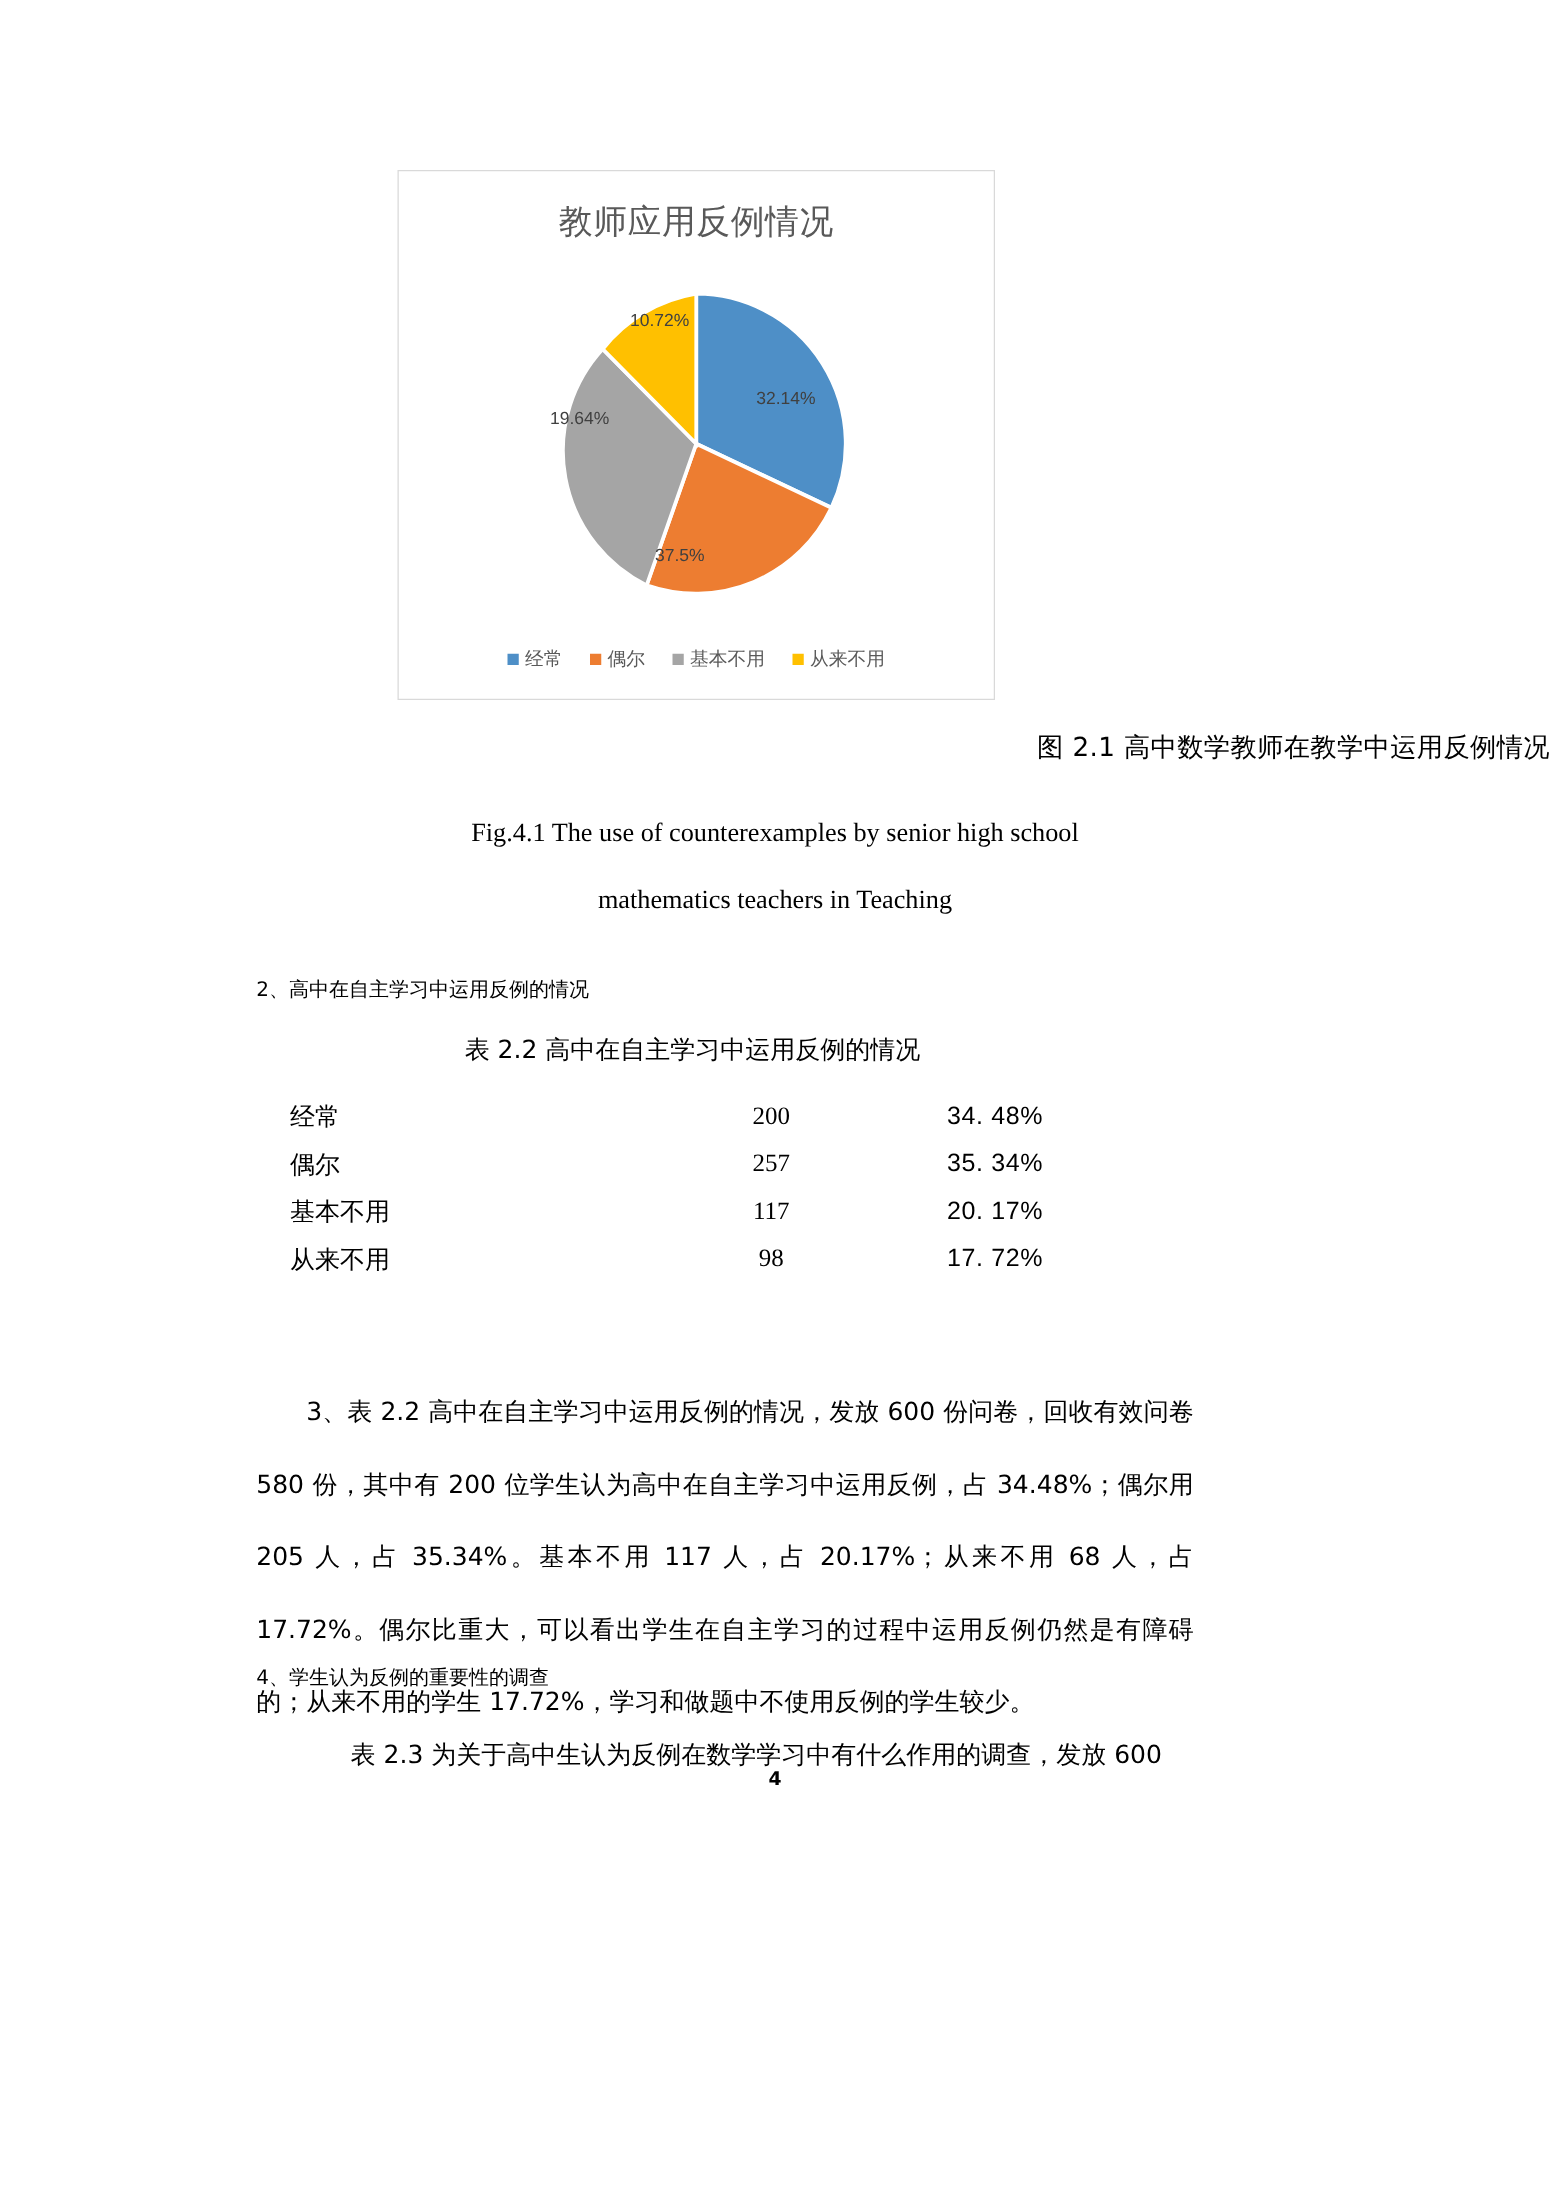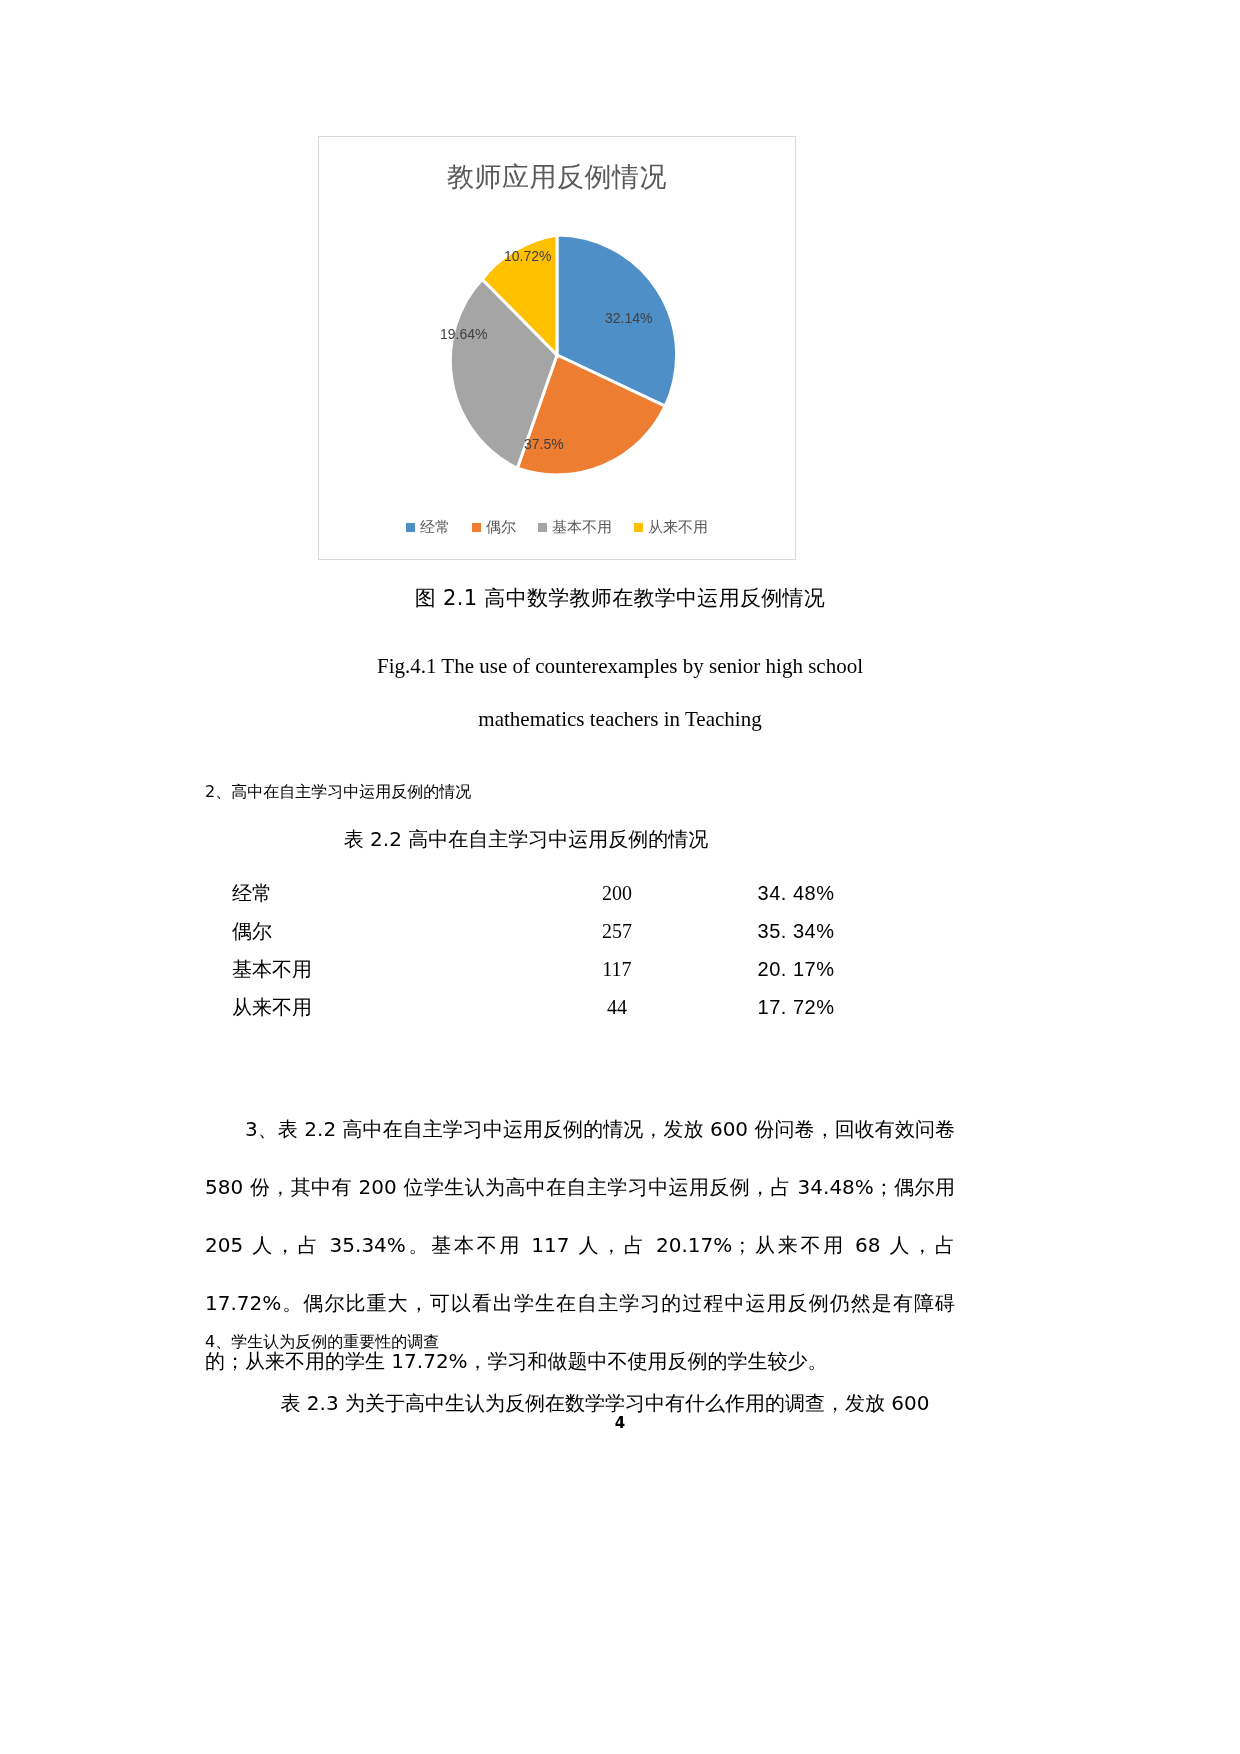--- a/index.html
+++ b/index.html
@@ -90,21 +90,21 @@
   .legend-swatch {
     width: 9px;
     height: 9px;
     display: inline-block;
   }
 
   
   .cap-cn {
     position: absolute;
     left: 0; width: 1240px;
-    text-align: center;
+    text-align: right;
     font-family: "DejaVu Sans", "Liberation Sans", sans-serif;
     font-size: 21px;
     letter-spacing: 0.3px;
   }
   .cap-en {
     position: absolute;
     left: 0; width: 1240px;
     text-align: center;
     font-family: "Liberation Serif", "DejaVu Serif", serif;
     font-size: 21px;
@@ -123,20 +123,21 @@
   #sec-2 { left: 205px; top: 782px; }
   #sec-4 { left: 205px; top: 1332px; }
 
   
   .table-title {
     position: absolute;
     left: 0; width: 1052px;
     text-align: center;
     font-family: "DejaVu Sans", "Liberation Sans", sans-serif;
     font-size: 20px;
+    padding-left: 28px;
   }
   #table-title-22 { top: 826px; }
 
   
   .data-table {
     position: absolute;
     left: 232px;
     top: 874px;
     width: 648px;
     border-collapse: collapse;
@@ -269,21 +270,21 @@
         <td class="col-count">257</td>
         <td class="col-pct">35. 34%</td>
       </tr>
       <tr>
         <td class="col-label">基本不用</td>
         <td class="col-count">117</td>
         <td class="col-pct">20. 17%</td>
       </tr>
       <tr>
         <td class="col-label">从来不用</td>
-        <td class="col-count">44</td>
+        <td class="col-count">98</td>
         <td class="col-pct">17. 72%</td>
       </tr>
     </tbody>
   </table>
 
   <div class="body-par" id="par-3">
     <span class="indent"></span><span>3、表 2.2 高中在自主学习中运用反例的情况，发放 600 份问卷，回收有效问卷 580 份，其中有 200 位学生认为高中在自主学习中运用反例，占 34.48%；偶尔用 205 人，占 35.34%。基本不用 117 人，占 20.17%；从来不用 68 人，占 17.72%。偶尔比重大，可以看出学生在自主学习的过程中运用反例仍然是有障碍的；从来不用的学生 17.72%，学习和做题中不使用反例的学生较少。</span>
   </div>
 
   <div class="section-head" id="sec-4">4、学生认为反例的重要性的调查</div>

